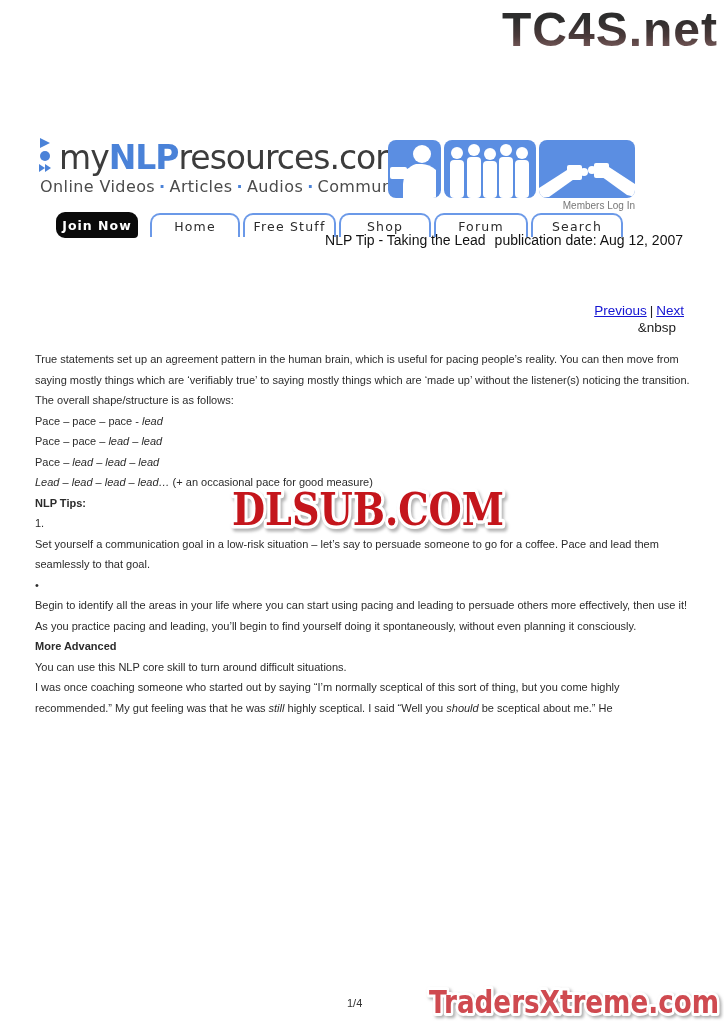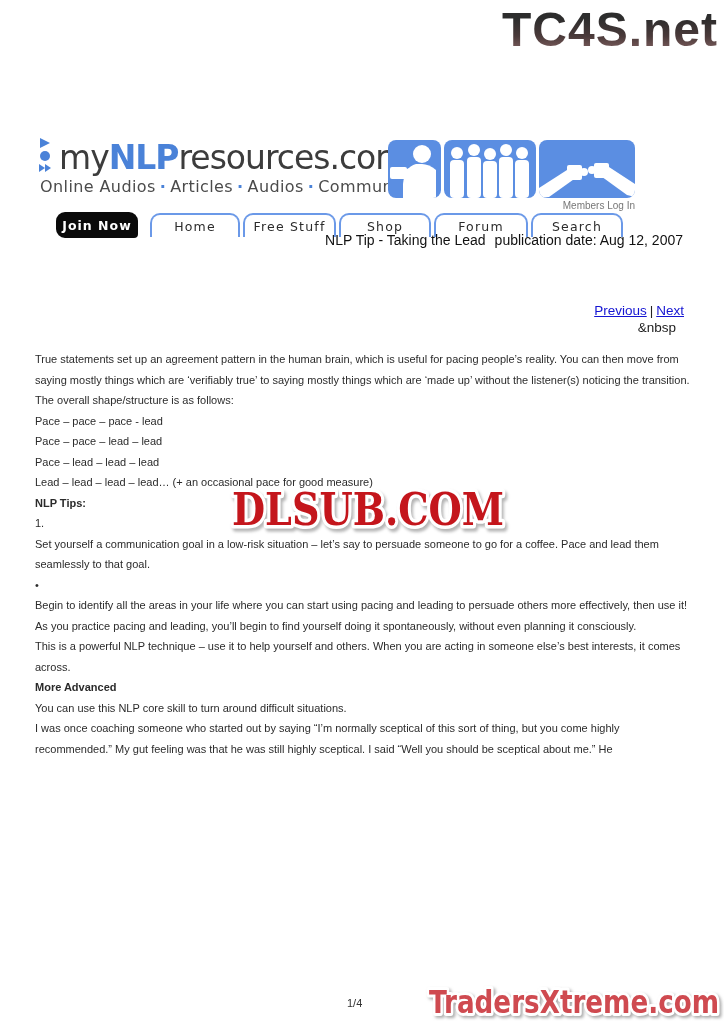--- a/index.html
+++ b/index.html
@@ -46,21 +46,21 @@
   
   .title-row { position:absolute; top:232px; right:41px; font-size:14px; white-space:nowrap; color:#111; }
   .title-row .title { font-weight:normal; margin-right:9px; }
   .pager { position:absolute; top:302px; right:40px; text-align:right; font-size:13.5px; line-height:17px; }
   .pager a { color:#1414d2; text-decoration:underline; cursor:pointer; }
   .pager .sep { color:#222; padding:0 3px; }
   .pager .nbsp { color:#1b1b1b; margin-right:8px; }
   
   .body-col { position:absolute; left:35px; top:349px; width:655px; font-size:11px; line-height:20.5px; color:#2b2b2b; }
   .body-col p { margin:0; }
-  .em { }
+  .em { font-style:italic; }
   .mb14{margin-bottom:14px;} .mb13{margin-bottom:13px;}
   .mt13{margin-top:13px;} .mt16{margin-top:16px;} .mt10{margin-top:10px;}
   .mt24{margin-top:24px;} .mt12{margin-top:12px;}
   .bold { font-weight:bold; }
   .indent { margin-left:25px; }
   
   .wm-mid { position:absolute; left:222px; top:480px; z-index:5; filter:drop-shadow(2px 3px 1.5px rgba(90,90,90,.45)); }
   .wm-bottom { position:absolute; left:424px; top:980px; z-index:5; filter:drop-shadow(2px 2px 1.5px rgba(90,90,90,.5)); }
   .page-num { position:absolute; left:347px; top:997px; font-size:11px; color:#333; }
 </style>
@@ -74,21 +74,21 @@
     <svg width="16" height="36" viewBox="0 0 16 36" fill="#4a82d8">
       <polygon points="2,1 12,6 2,11"></polygon>
       <circle cx="7" cy="19" r="5"></circle>
       <polygon points="1,27 7,31 1,35"></polygon>
       <polygon points="7,27 13,31 7,35"></polygon>
     </svg>
   </span>
   <span class="logo-text"><span>my</span><span class="accent">NLP</span><span>resources.com</span></span>
 </div>
 
-<div class="tagline"><span>Online Audios</span><span class="dot">·</span><span>Articles</span><span class="dot">·</span><span>Audios</span><span class="dot">·</span><span>Community</span></div>
+<div class="tagline"><span>Online Videos</span><span class="dot">·</span><span>Articles</span><span class="dot">·</span><span>Audios</span><span class="dot">·</span><span>Community</span></div>
 
 <div class="tile tile-1">
   <svg viewBox="0 0 53 58">
     <g fill="#ffffff">
       <circle cx="34" cy="14" r="9"></circle>
       <path d="M28 24 C20 26 16 34 15 44 L15 58 L48 58 L48 30 C44 26 38 24 34 24 Z"></path>
       <rect x="2" y="27" width="17" height="12" rx="2"></rect>
       <path d="M19 29 L27 25 L27 40 L19 36 Z"></path>
     </g>
   </svg>
@@ -147,21 +147,20 @@
   <p class="mb13"><span>Pace – pace – pace - </span><span class="em">lead</span></p>
   <p class="mb13"><span>Pace – pace – </span><span class="em">lead – lead</span></p>
   <p class="mb13"><span>Pace – </span><span class="em">lead – lead – lead</span></p>
   <p><span class="em">Lead – lead – lead – lead…</span><span> (+ an occasional pace for good measure)</span></p>
   <p class="bold mt13">NLP Tips:</p>
   <p class="indent mt16">1.</p>
   <p>Set yourself a communication goal in a low-risk situation – let’s say to persuade someone to go for a coffee. Pace and lead them seamlessly to that goal.</p>
   <p class="indent">•</p>
   <p>Begin to identify all the areas in your life where you can start using pacing and leading to persuade others more effectively, then use it!</p>
   <p class="mt10">As you practice pacing and leading, you’ll begin to find yourself doing it spontaneously, without even planning it consciously.</p>
-  <p class="mt10"><span>This is a powerful NLP technique – use it to </span><span class="em">help</span><span> yourself and others. When you are acting in someone else’s best interests, it comes across.</span></p>
   <p class="bold mt24">More Advanced</p>
   <p class="mt12">You can use this NLP core skill to turn around difficult situations.</p>
   <p class="mt13"><span>I was once coaching someone who started out by saying “I’m normally sceptical of this sort of thing, but you come highly recommended.” My gut feeling was that he was </span><span class="em">still</span><span> highly sceptical. I said “Well you </span><span class="em">should</span><span> be sceptical about me.” He</span></p>
 </div>
 
 <div class="wm-mid">
   <svg width="292" height="58" viewBox="0 0 292 58">
     <text x="10" y="45" textLength="272" lengthAdjust="spacingAndGlyphs" font-family="DejaVu Serif, serif" font-weight="bold" font-size="44" fill="#c4161c" stroke="#ffffff" stroke-width="7" paint-order="stroke" stroke-linejoin="round">DLSUB.COM</text>
   </svg>
 </div>

